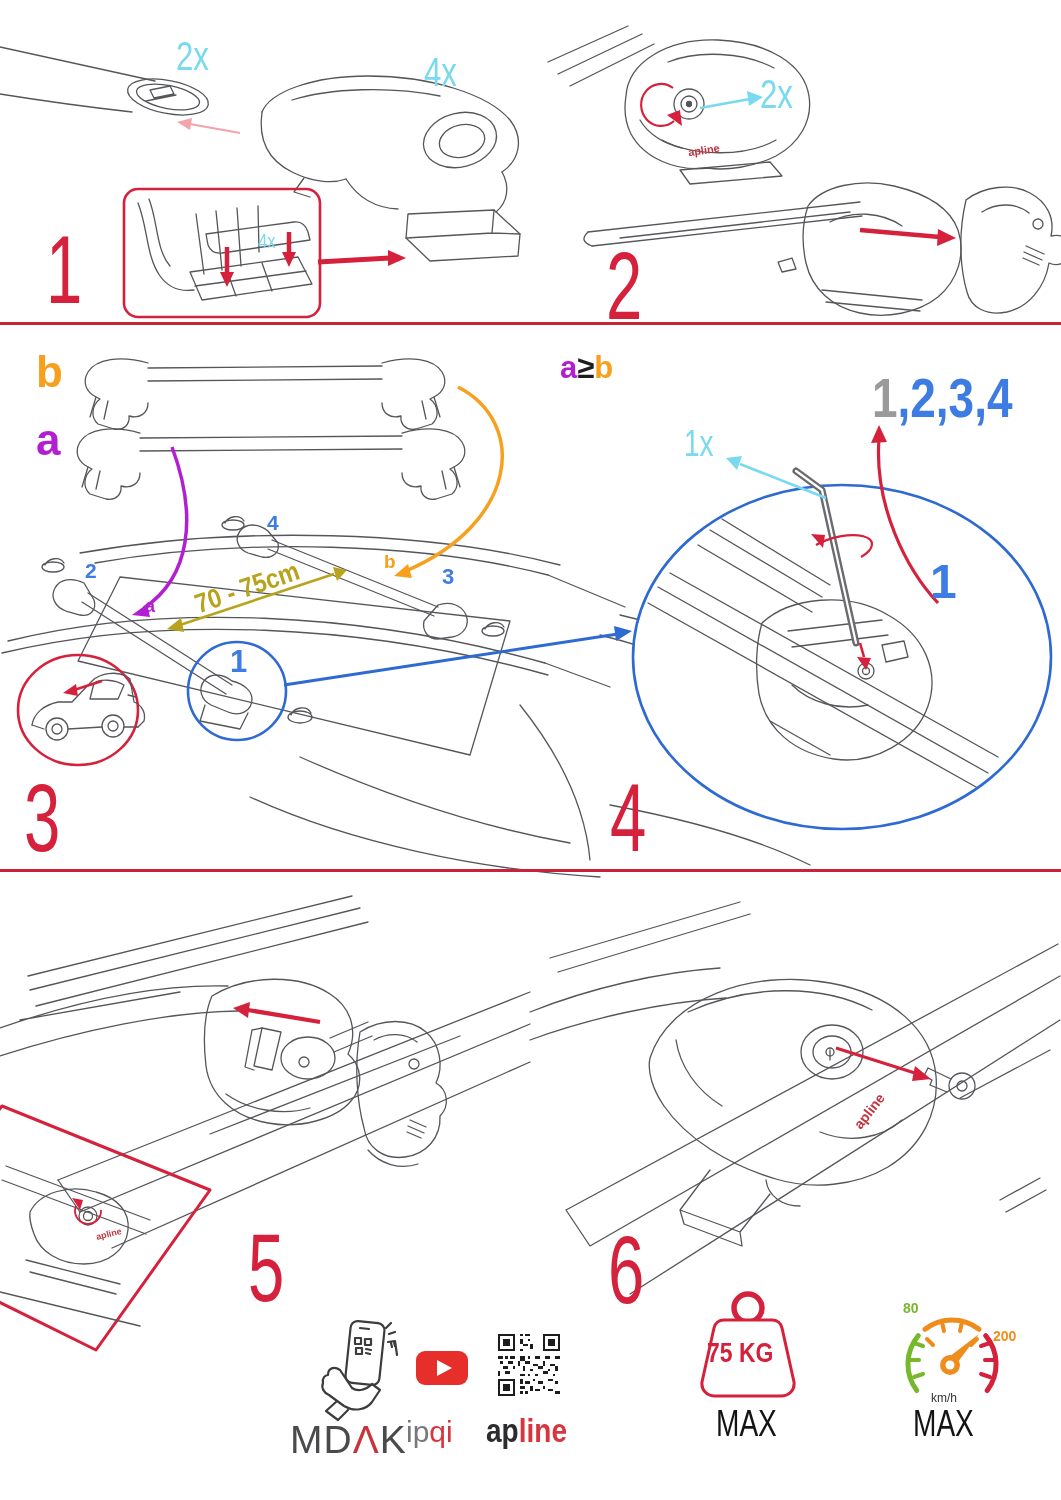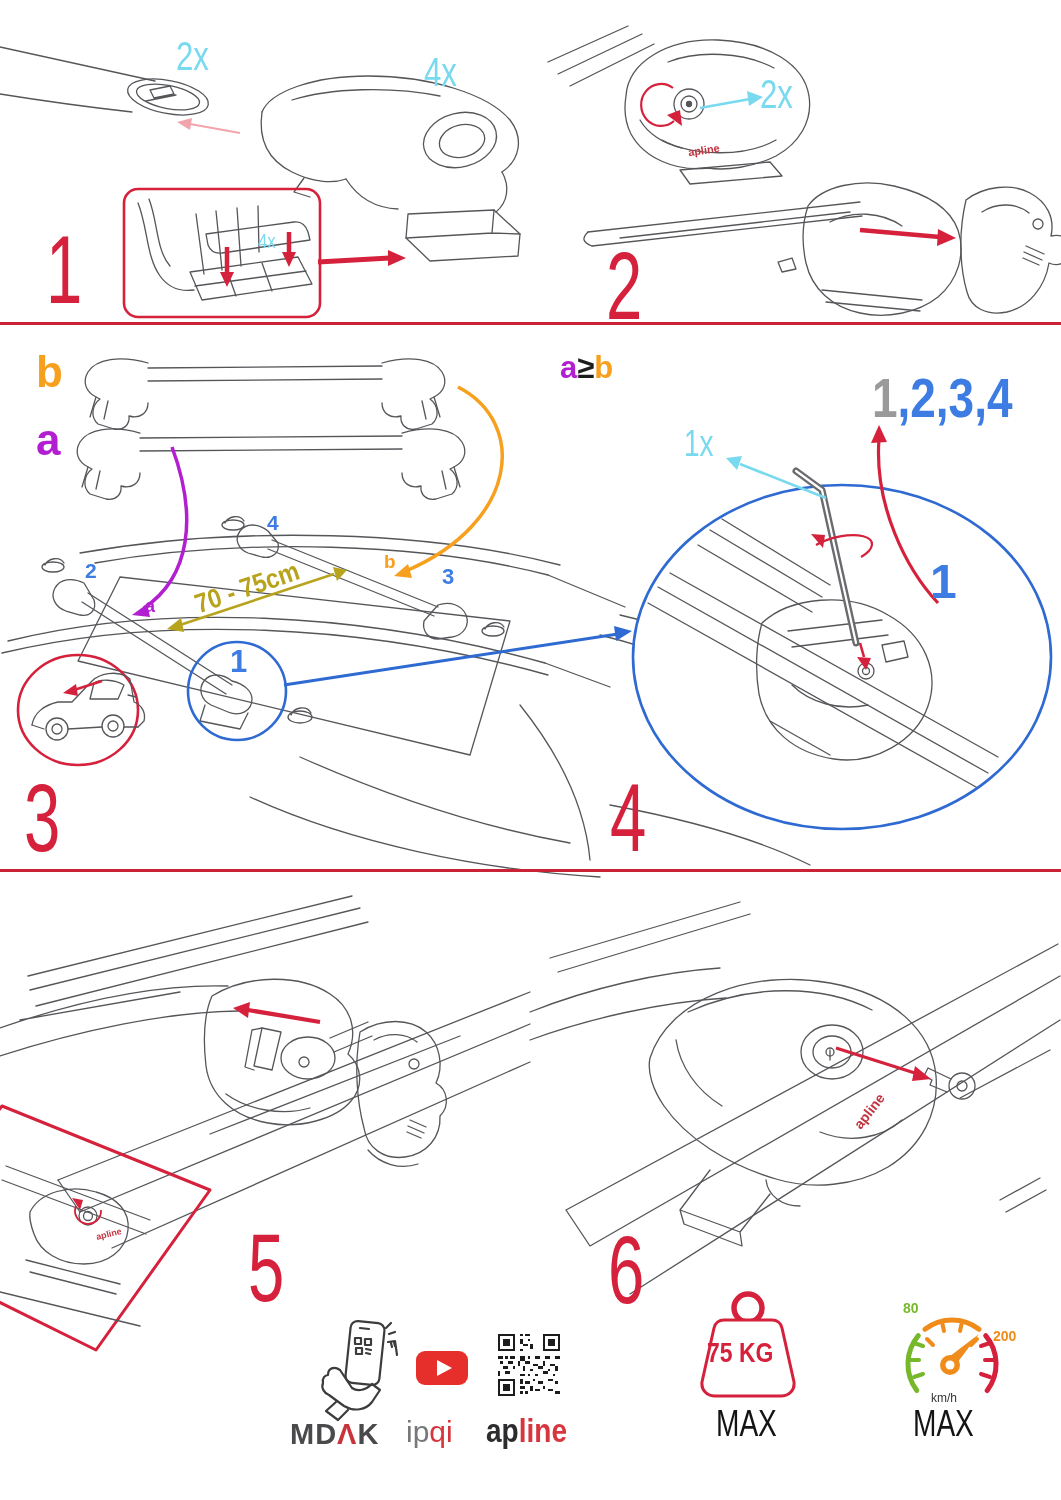--- a/index.html
+++ b/index.html
@@ -278,21 +278,21 @@
       <rect x="33" y="20" width="6" height="6"></rect>
         <rect x="43" y="21" width="6" height="6"></rect>
         <rect x="34" y="30" width="6" height="6"></rect>
       <path d="M44,31 l5,1 m-5,3 l4,1"></path>
       <path d="M64,10 l5,-5 M67,16 l6,-2"></path>
       <path d="M66,24 l7,-1 l2,14 m-6,-12 l1,4 m2,-5 l1,4"></path>
       <path d="M18,52 C12,48 6,50 6,57 C3,57 0,60 1,65 C-1,70 2,75 7,77 L22,88 C32,94 44,92 50,84 L58,72 L50,66 C44,72 36,74 30,70 Z"></path>
       <path d="M14,84 L4,93 L16,102 L26,92"></path>
     </g>
   </svg>
-  <div class="lbl" style="left:290px;top:1420px;font-size:29px;font-weight:700;letter-spacing:1px">
+  <div class="lbl" style="left:290px;top:1420px;font-size:39px;font-weight:400;letter-spacing:1px">
     <span style="color:#4a4a4c">MD</span><span style="color:#c8333c">Λ</span><span style="color:#4a4a4c">K</span>
   </div>
 
   <svg style="left:416px;top:1351px" width="52" height="34" viewBox="0 0 52 34">
     <rect x="0" y="0" width="52" height="34" rx="9" fill="#e62f2a"></rect>
     <polygon points="21,9 36,17 21,25" fill="#ffffff"></polygon>
   </svg>
   <div class="lbl" style="left:406px;top:1417px;font-size:30px;font-weight:400">
     <span style="color:#77787b">ip</span><span style="color:#d8363f">qi</span>
   </div>

